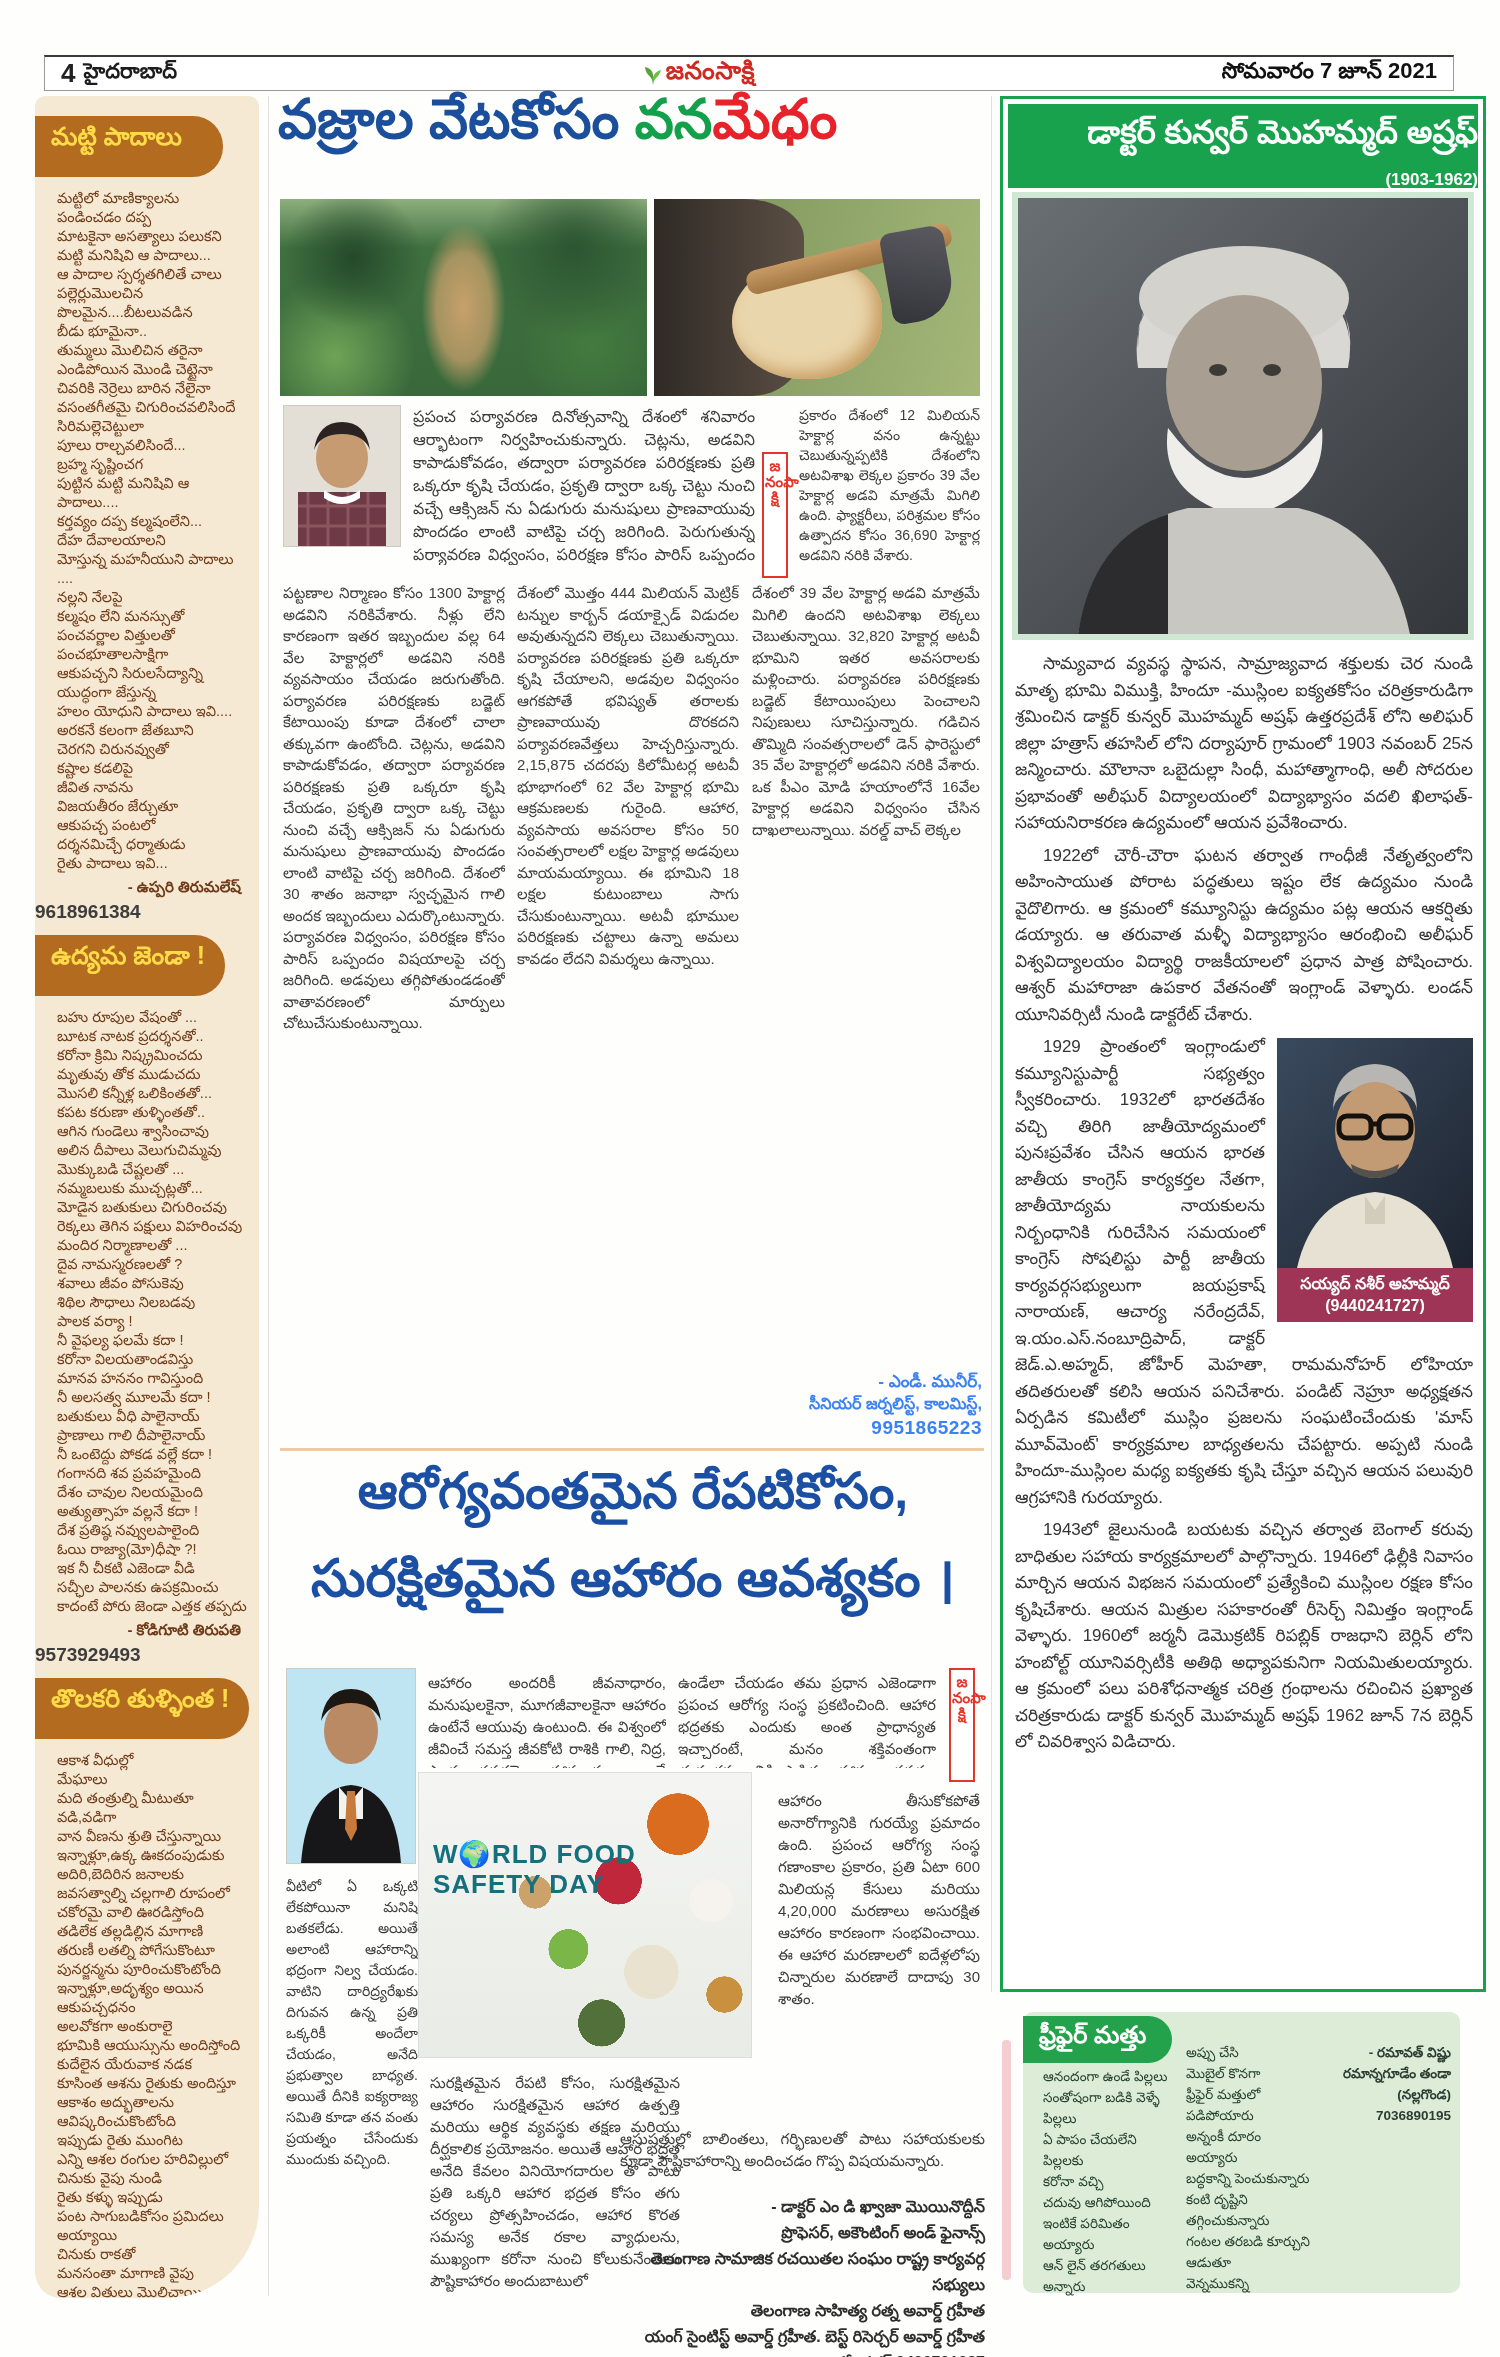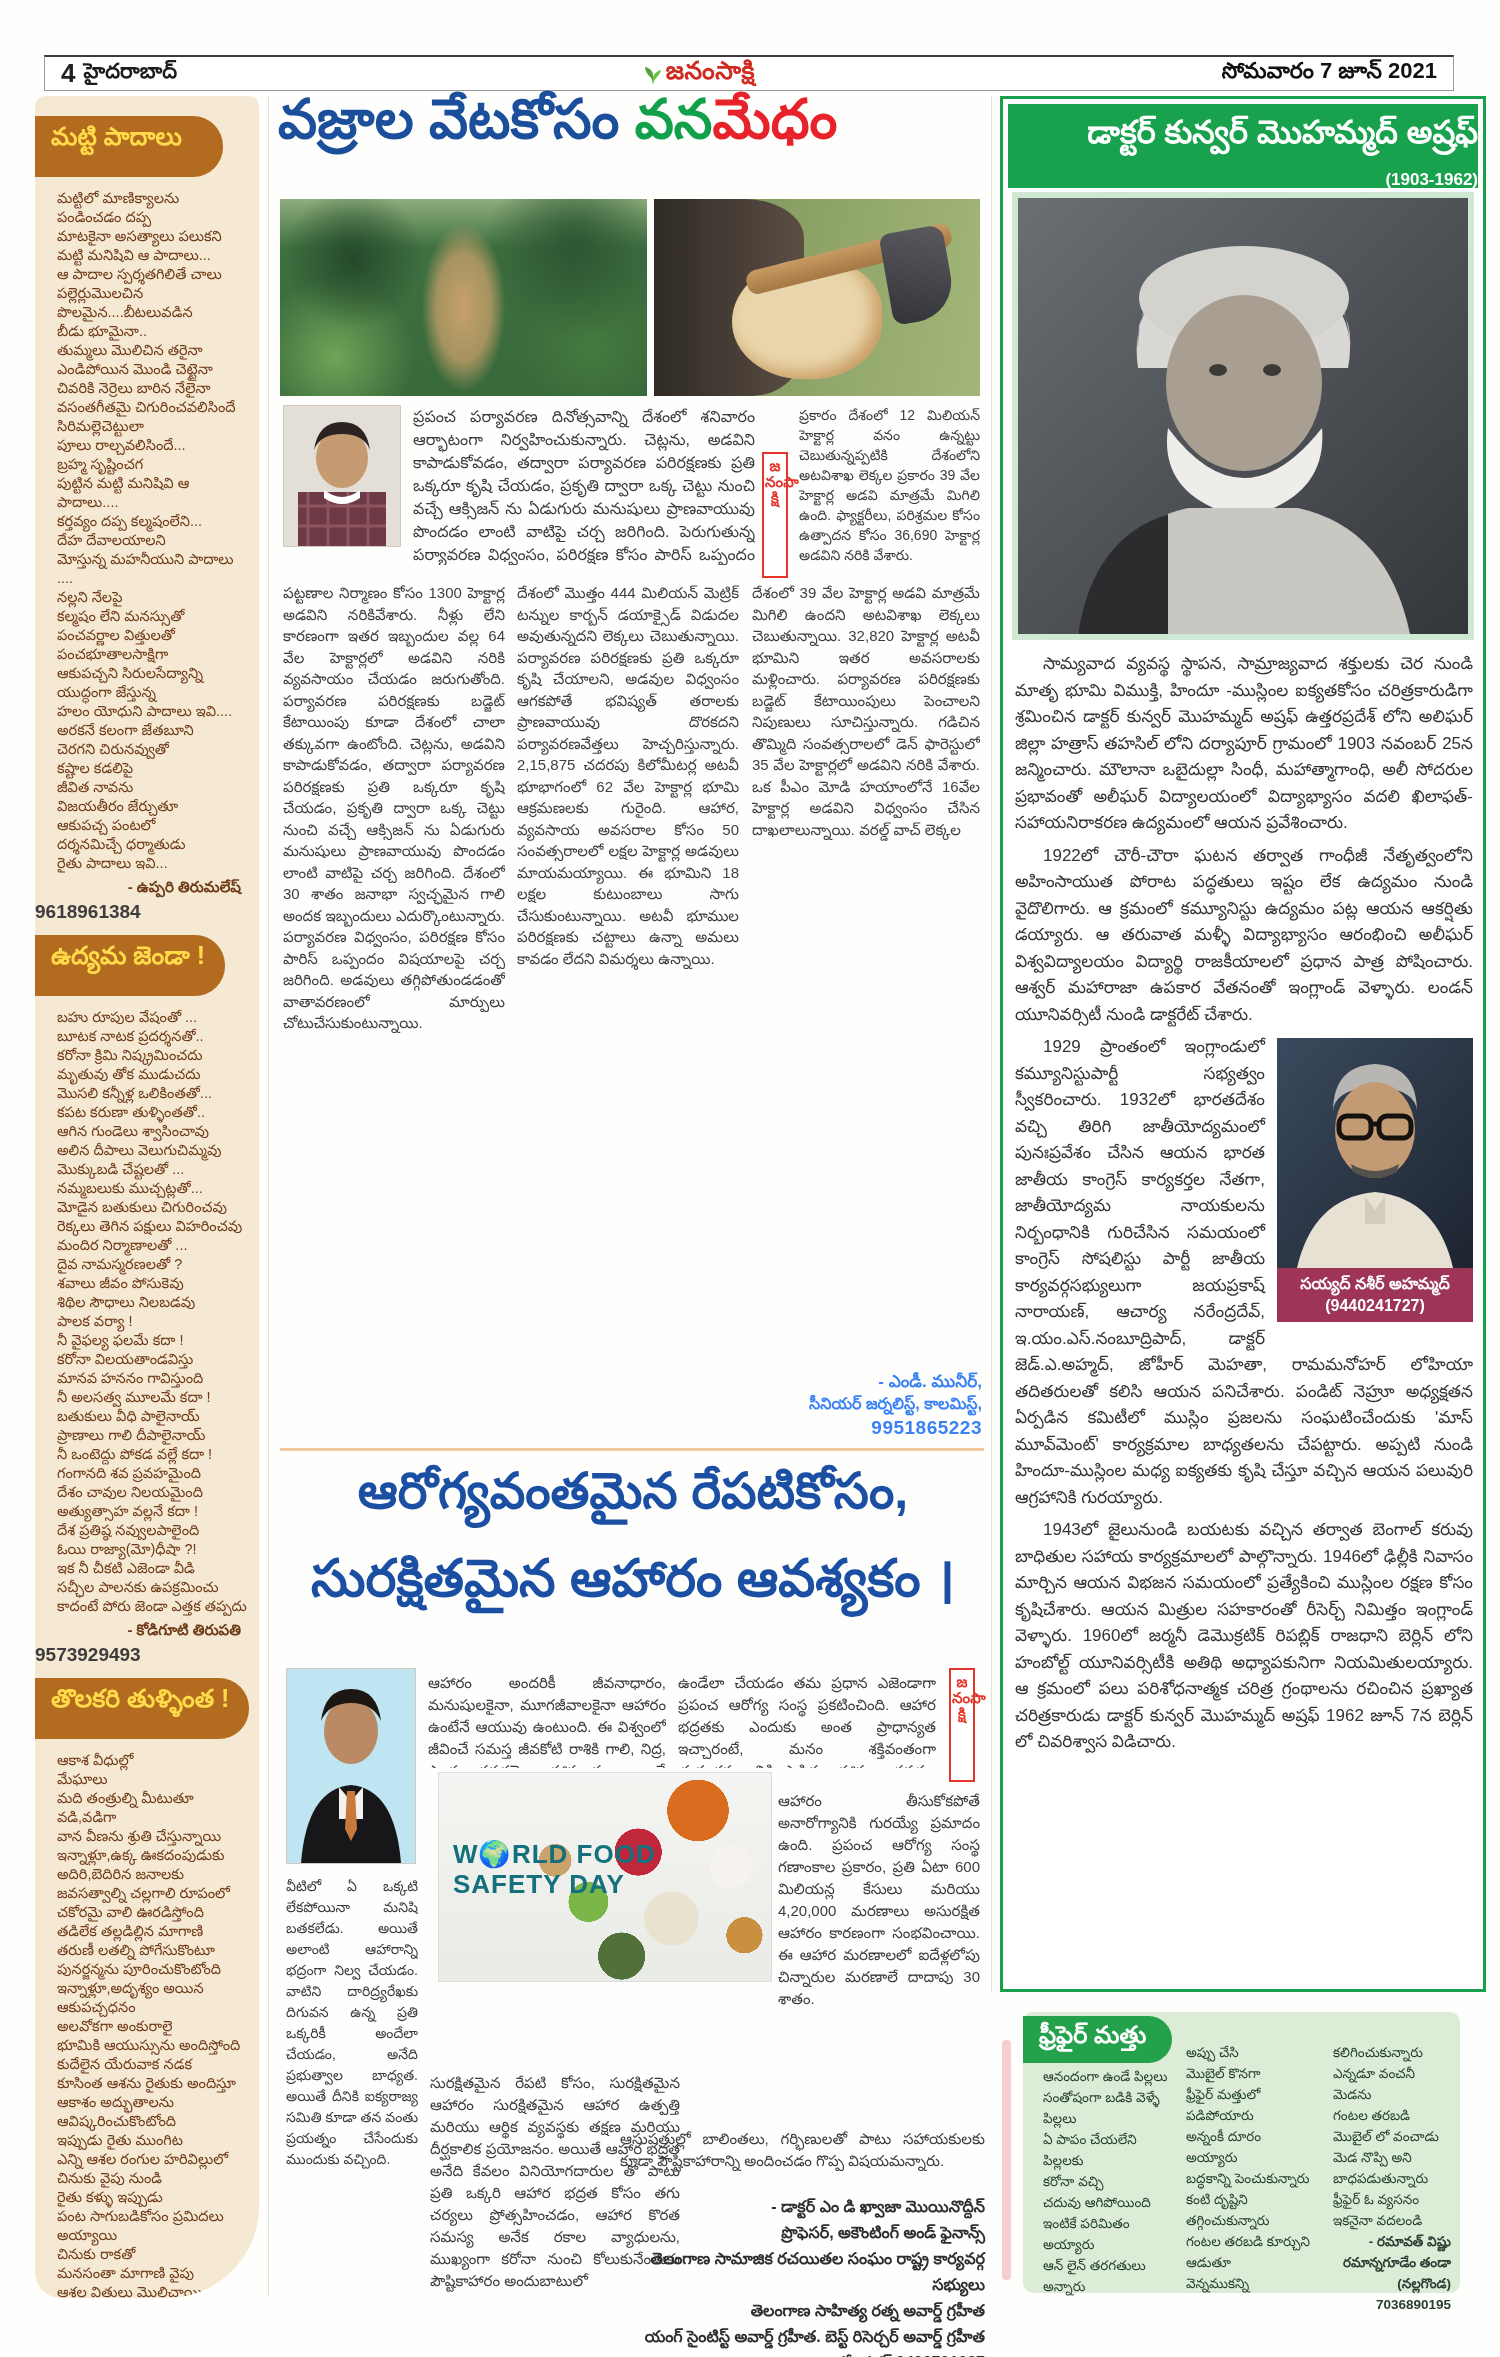--- a/index.html
+++ b/index.html
@@ -45,21 +45,21 @@
   .tagbox{width:26px;border:2px solid #e5352b;color:#e5352b;font-weight:bold;font-size:15px;line-height:16px;
           text-align:center;word-break:break-all;padding:4px 1px;box-sizing:border-box;background:#fff;}
   .bodycol{font-size:15px;line-height:21.5px;color:#3e3e3e;text-align:justify;overflow:hidden;}
   .byline1{left:620px;top:1372px;width:362px;text-align:right;color:#3b82f6;}
   .byline1 .b1{font-size:17px;font-weight:bold;}
   .byline1 .b2{font-size:16px;font-weight:bold;}
   .byline1 .b3{font-size:19px;font-weight:bold;letter-spacing:0.5px;}
   .divider{left:280px;top:1448px;width:704px;height:3px;background:#f3c9a1;}
   
   .headline2{width:706px;text-align:center;font-weight:800;color:#1b4fa3;white-space:nowrap;}
-  .food{left:438px;top:1772px;width:334px;height:210px;background:
+  .food{left:418px;top:1772px;width:334px;height:286px;background:
       radial-gradient(circle 34px at 78% 18%,#d96c1e 90%,rgba(0,0,0,0) 91%),
       radial-gradient(circle 26px at 60% 38%,#c0273a 90%,rgba(0,0,0,0) 91%),
       radial-gradient(circle 24px at 88% 45%,#f6f3ee 90%,rgba(0,0,0,0) 91%),
       radial-gradient(circle 22px at 45% 62%,#7ab648 90%,rgba(0,0,0,0) 91%),
       radial-gradient(circle 30px at 70% 70%,#e9e2cf 90%,rgba(0,0,0,0) 91%),
       radial-gradient(circle 20px at 92% 78%,#c9913f 90%,rgba(0,0,0,0) 91%),
       radial-gradient(circle 26px at 55% 88%,#51703a 90%,rgba(0,0,0,0) 91%),
       radial-gradient(circle 18px at 35% 42%,#caa26a 90%,rgba(0,0,0,0) 91%),
       linear-gradient(180deg,#f4f5f2,#e9ebe6);box-sizing:border-box;border:1px solid #ddd;}
   .food-title{position:absolute;left:14px;top:66px;font-size:26px;font-weight:800;color:#15707e;line-height:30px;letter-spacing:1px;}
@@ -403,30 +403,20 @@
         <div>అన్నంకీ దూరం</div>
         <div>అయ్యారు</div>
         <div>బద్ధకాన్ని పెంచుకున్నారు</div>
         <div>కంటి దృష్టిని</div>
         <div>తగ్గించుకున్నారు</div>
         <div>గంటల తరబడి కూర్చుని</div>
         <div>ఆడుతూ</div>
         <div>వెన్నముకన్ని</div>
       </div>
     <div class="ffcol" style="left:310px;top:30px;width:118px;">
-      <div>
-          <div>కలిగించుకున్నారు</div>
-          <div>ఎన్నడూ వంచనీ మెడను</div>
-          <div>గంటల తరబడి</div>
-          <div>మొబైల్ లో వంచాడు</div>
-          <div>మెడ నొప్పి అని</div>
-          <div>బాధపడుతున్నారు</div>
-          <div>ఫ్రీఫైర్ ఓ వ్యసనం</div>
-          <div>ఇకనైనా వదలండి</div>
-        </div>
       <div class="ffsig">
           <div>- రమావత్ విష్ణు</div>
           <div>రమాన్నగూడేం తండా</div>
           <div>(నల్లగొండ)</div>
         </div>
       <div class="ffsig ph">7036890195</div>
     </div>
   </div>
 
 </div>

